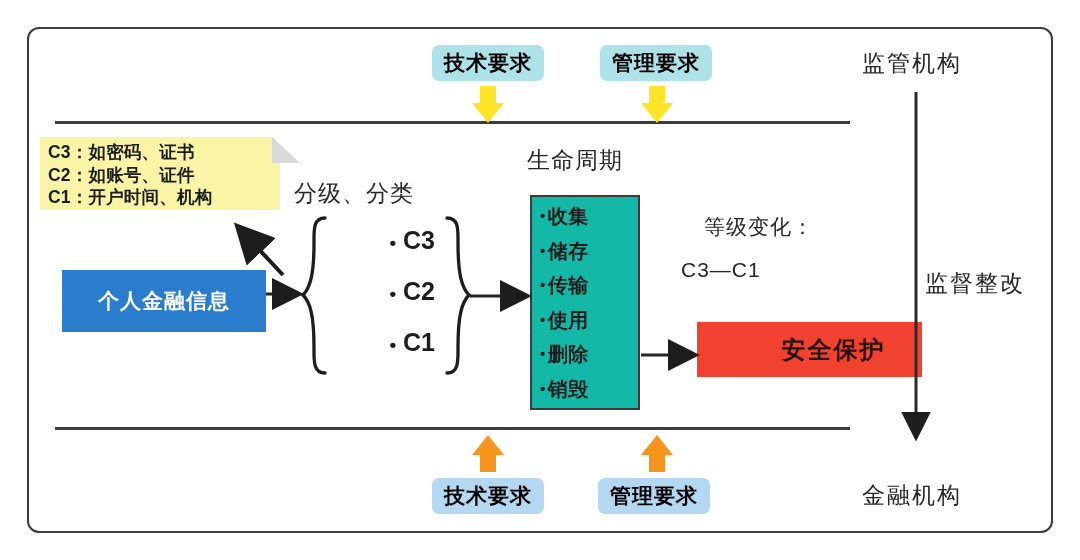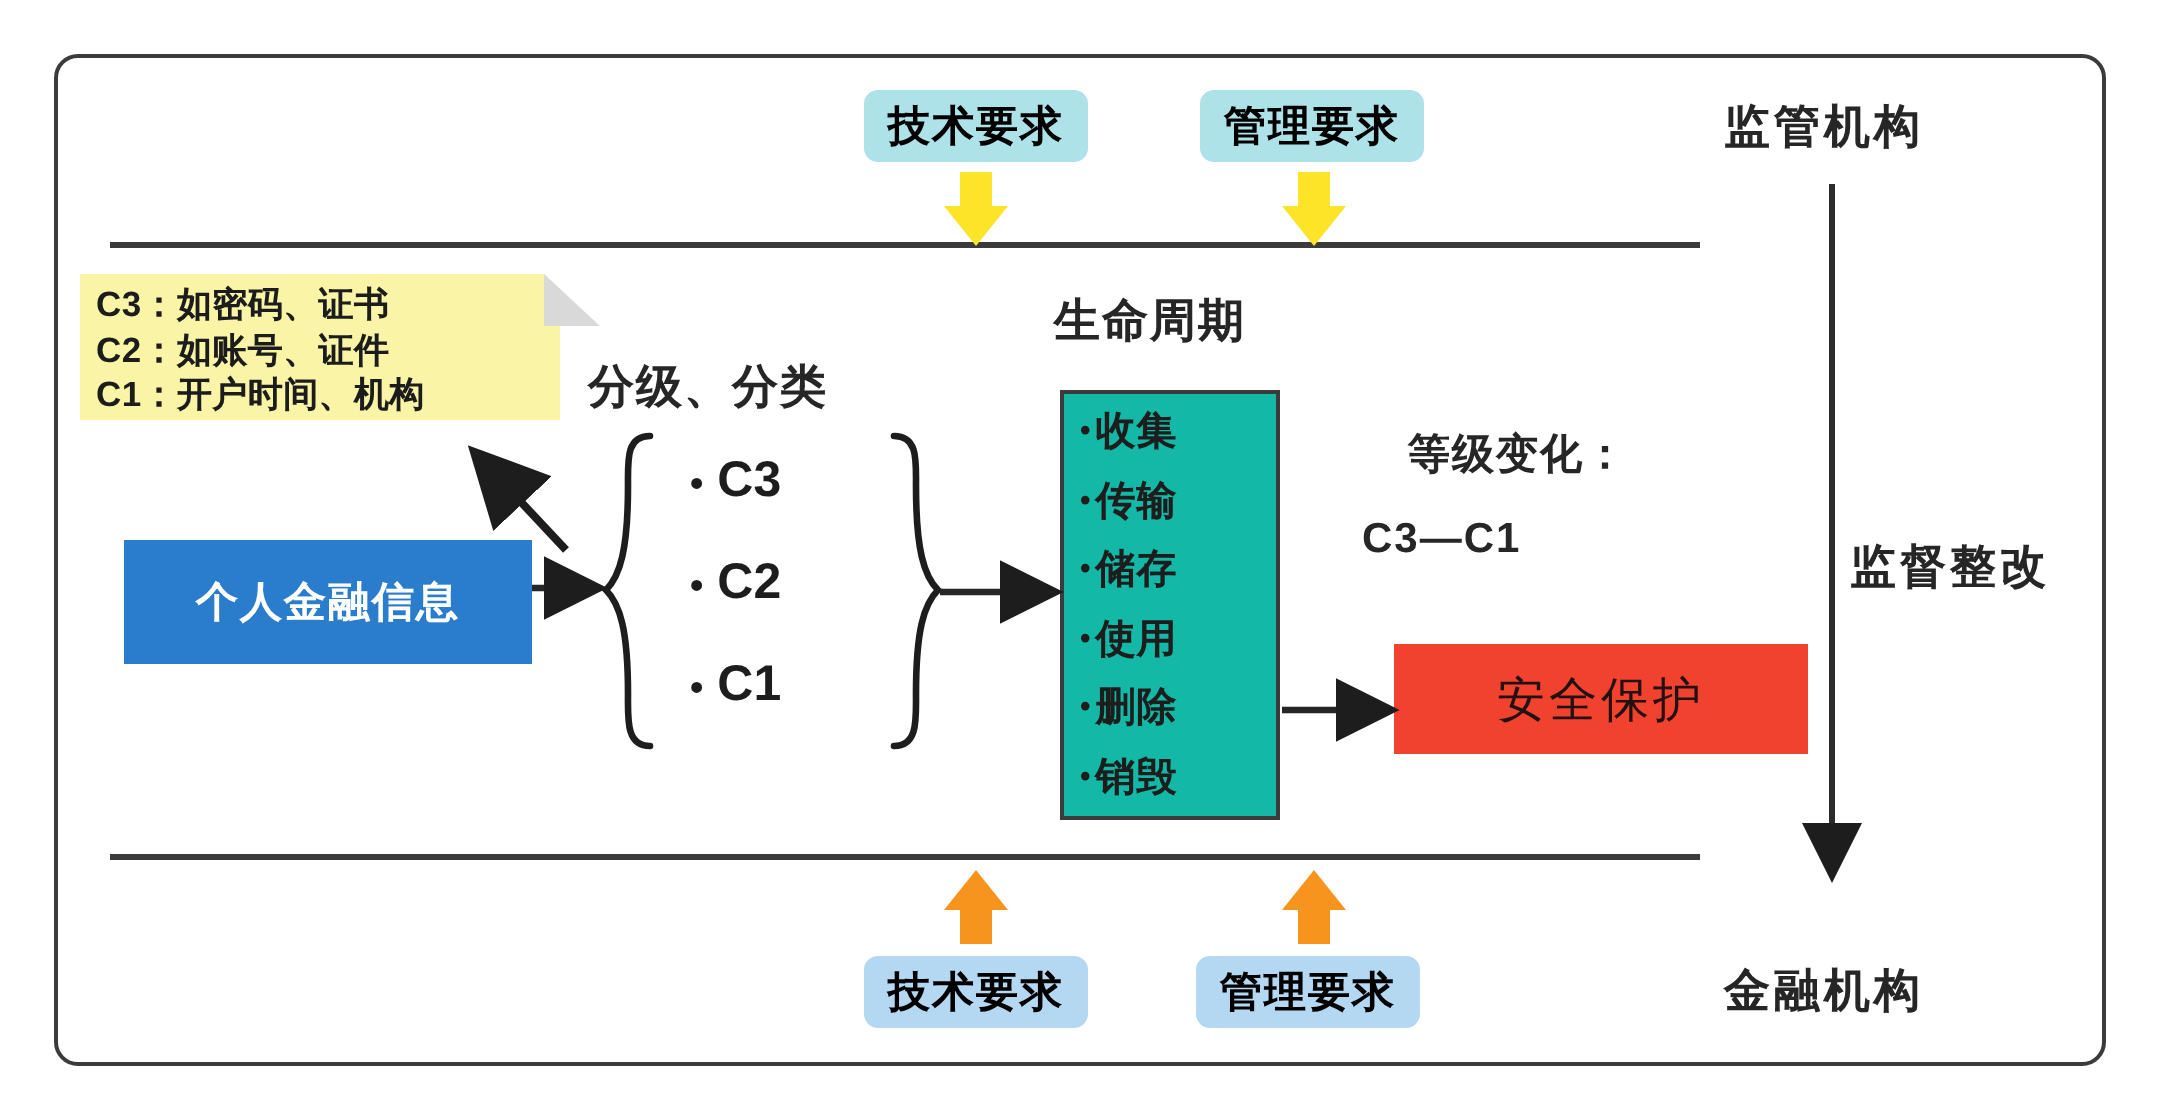--- a/index.html
+++ b/index.html
@@ -72,40 +72,41 @@
 
   
   .bluebox{
     position:absolute;left:62px;top:270px;width:204px;height:62px;
     background:#2a7ccc;color:#ffffff;display:flex;align-items:center;
     justify-content:center;font-size:21px;font-weight:bold;letter-spacing:1px;
   }
 
   
   .redbox{
-    position:absolute;left:697px;top:322px;width:207px;height:55px;
+    position:absolute;left:697px;top:322px;width:177px;height:55px;
     background:#f0422f;display:flex;align-items:center;justify-content:center;
-    font-size:24px;font-weight:normal;color:#231010;letter-spacing:2px;
-  }
-
-  
-  .ftext{position:absolute;font-weight:bold;color:#262626;white-space:nowrap;}
+    font-size:24px;font-weight:bold;color:#231010;letter-spacing:2px;padding-left:48px;
+  }
+
+  
+  .ftext{position:absolute;font-weight:normal;color:#262626;white-space:nowrap;}
   #t-classify{left:294px;top:178px;font-size:23px;letter-spacing:1px;}
   #t-lifecycle{left:527px;top:145px;font-size:23px;letter-spacing:1px;}
   #t-levelchange{left:665px;top:213px;font-size:21px;letter-spacing:1px;margin-left:39px;}
   #t-levelvalue{left:681px;top:258px;font-size:21px;letter-spacing:1px;}
   #t-regulator{left:862px;top:48px;font-size:23px;letter-spacing:2px;}
   #t-supervise{left:925px;top:268px;font-size:23px;letter-spacing:2px;}
   #t-institution{left:862px;top:480px;font-size:23px;letter-spacing:2px;}
 
   
   .classlist{position:absolute;left:345px;top:216px;width:90px;}
   .classlist .ci{
     font-size:25px;font-weight:bold;color:#1d1d1d;line-height:48px;
     white-space:nowrap;
+    text-align:right;
   }
   .classlist .ci .dot{font-size:19px;margin-right:7px;}
 
   
   .lifebox{
     position:absolute;left:530px;top:195px;width:110px;height:215px;
     border:2.5px solid #3b3b3b;box-sizing:border-box;background:#14b8a6;
     padding-top:2px;
   }
   .lifebox .li{
@@ -163,22 +164,22 @@
   <div class="ftext" id="t-classify">分级、分类</div>
   <div class="classlist">
     <div class="ci"><span class="dot">•</span><span>C3</span></div>
     <div class="ci"><span class="dot">•</span><span>C2</span></div>
     <div class="ci"><span class="dot">•</span><span>C1</span></div>
   </div>
 
   <div class="ftext" id="t-lifecycle">生命周期</div>
   <div class="lifebox">
     <div class="li"><span class="dot">•</span><span>收集</span></div>
+    <div class="li"><span class="dot">•</span><span>储存</span></div>
     <div class="li"><span class="dot">•</span><span>传输</span></div>
-    <div class="li"><span class="dot">•</span><span>储存</span></div>
     <div class="li"><span class="dot">•</span><span>使用</span></div>
     <div class="li"><span class="dot">•</span><span>删除</span></div>
     <div class="li"><span class="dot">•</span><span>销毁</span></div>
   </div>
 
   <div class="ftext" id="t-levelchange">等级变化：</div>
   <div class="ftext" id="t-levelvalue">C3—C1</div>
 
   <div class="redbox">安全保护</div>
 

